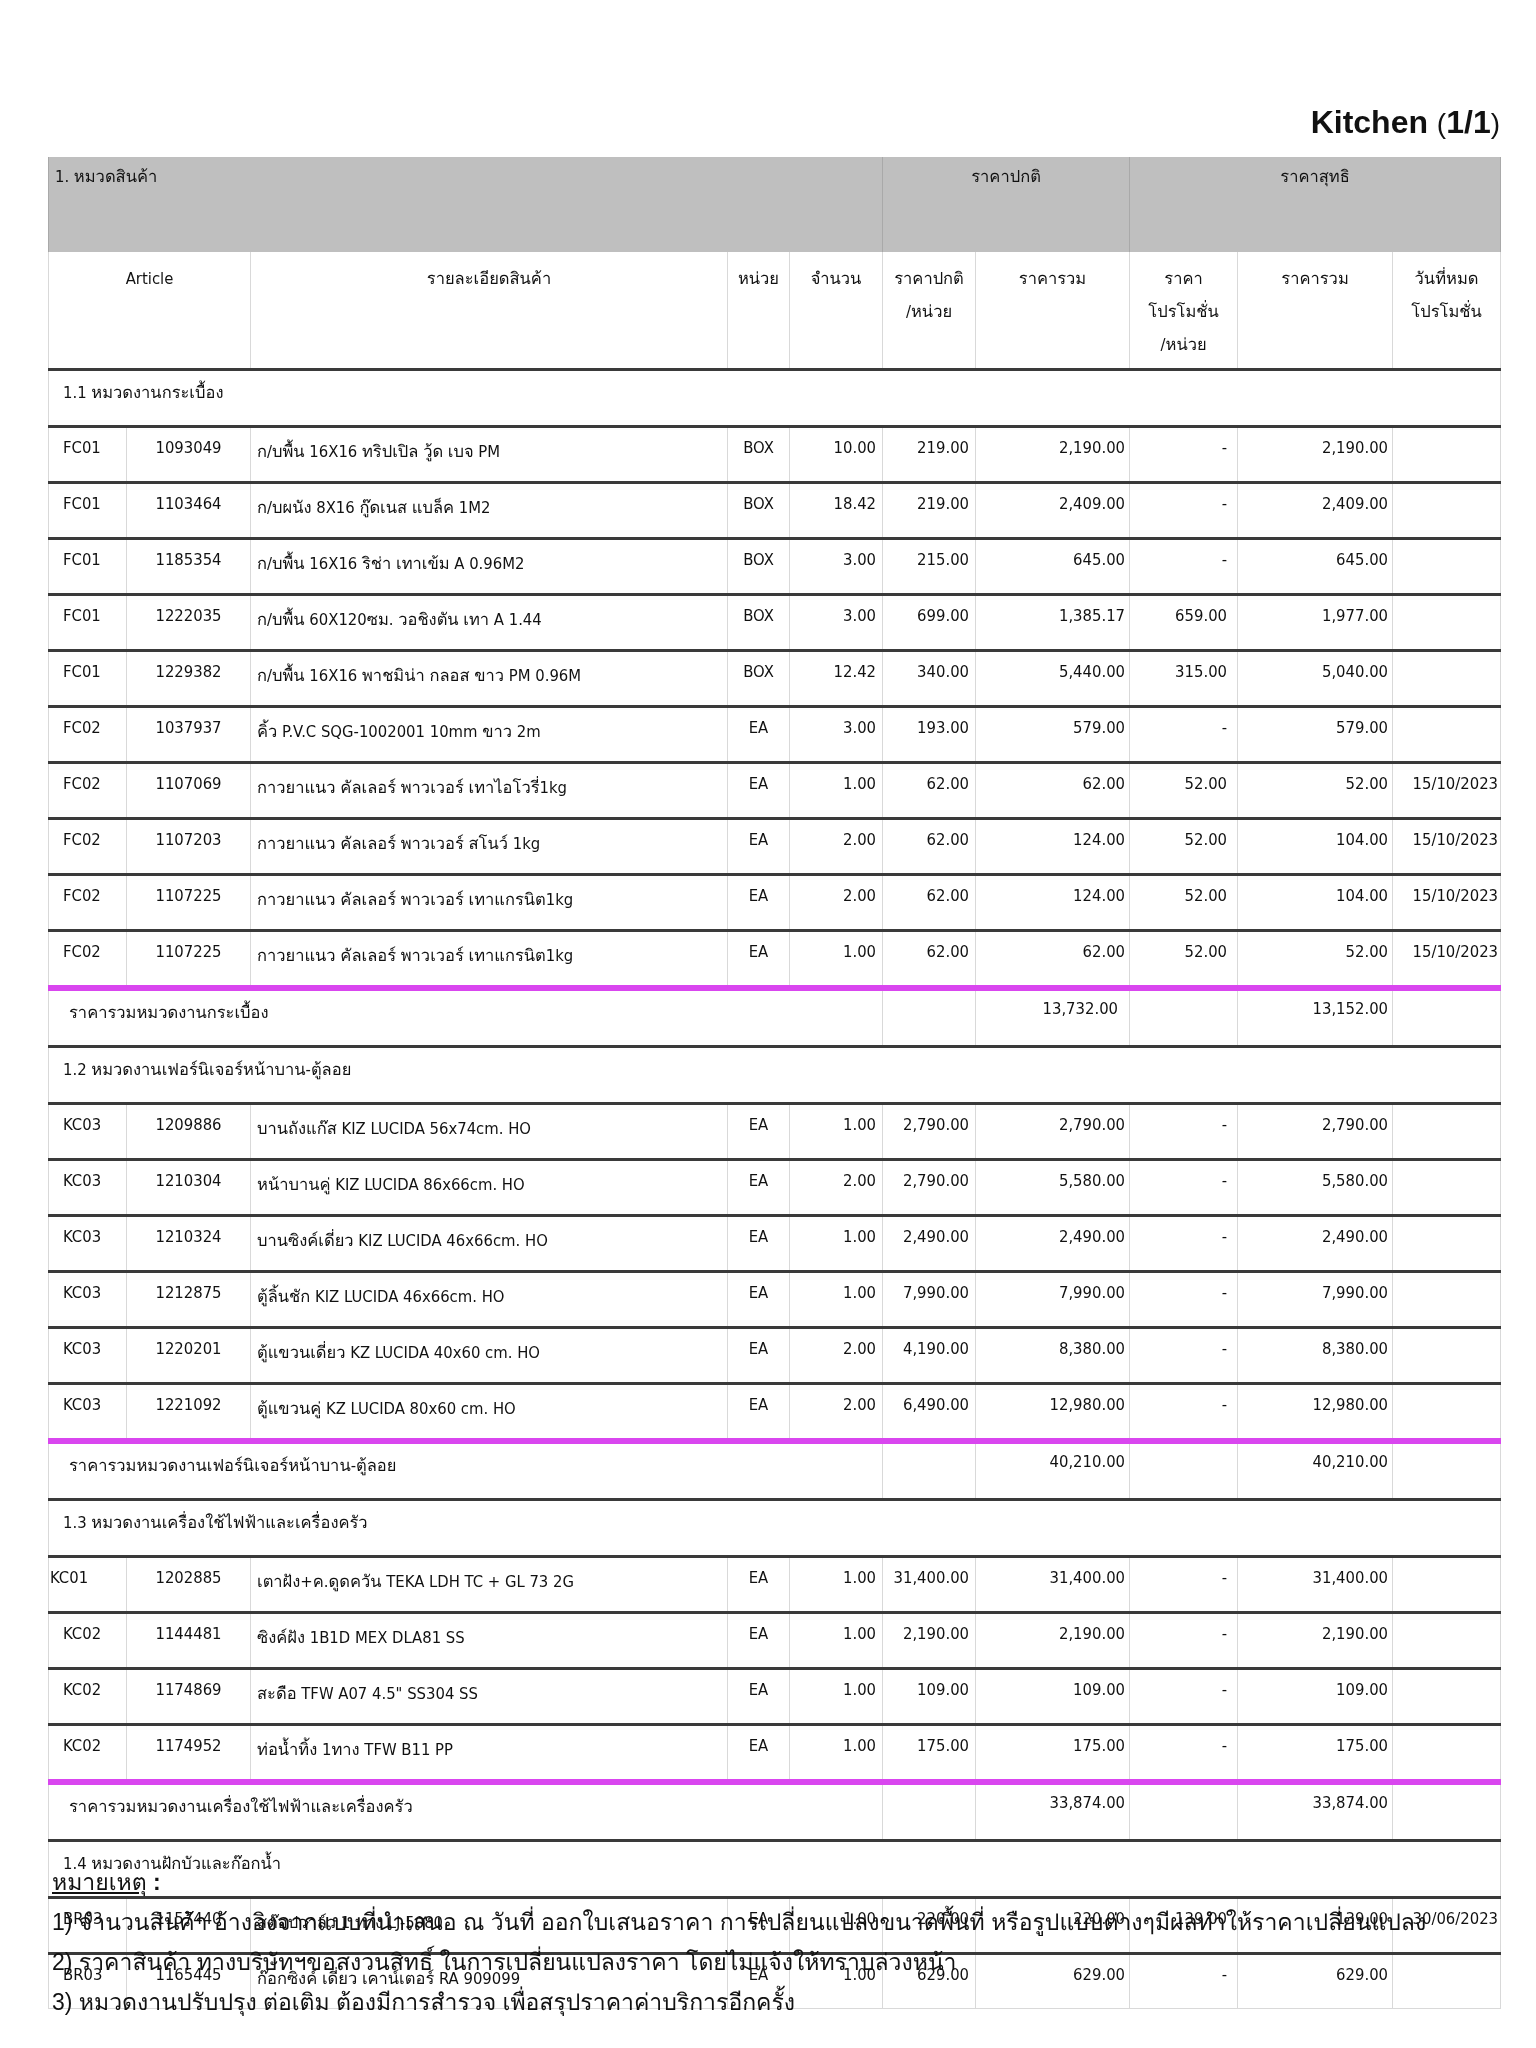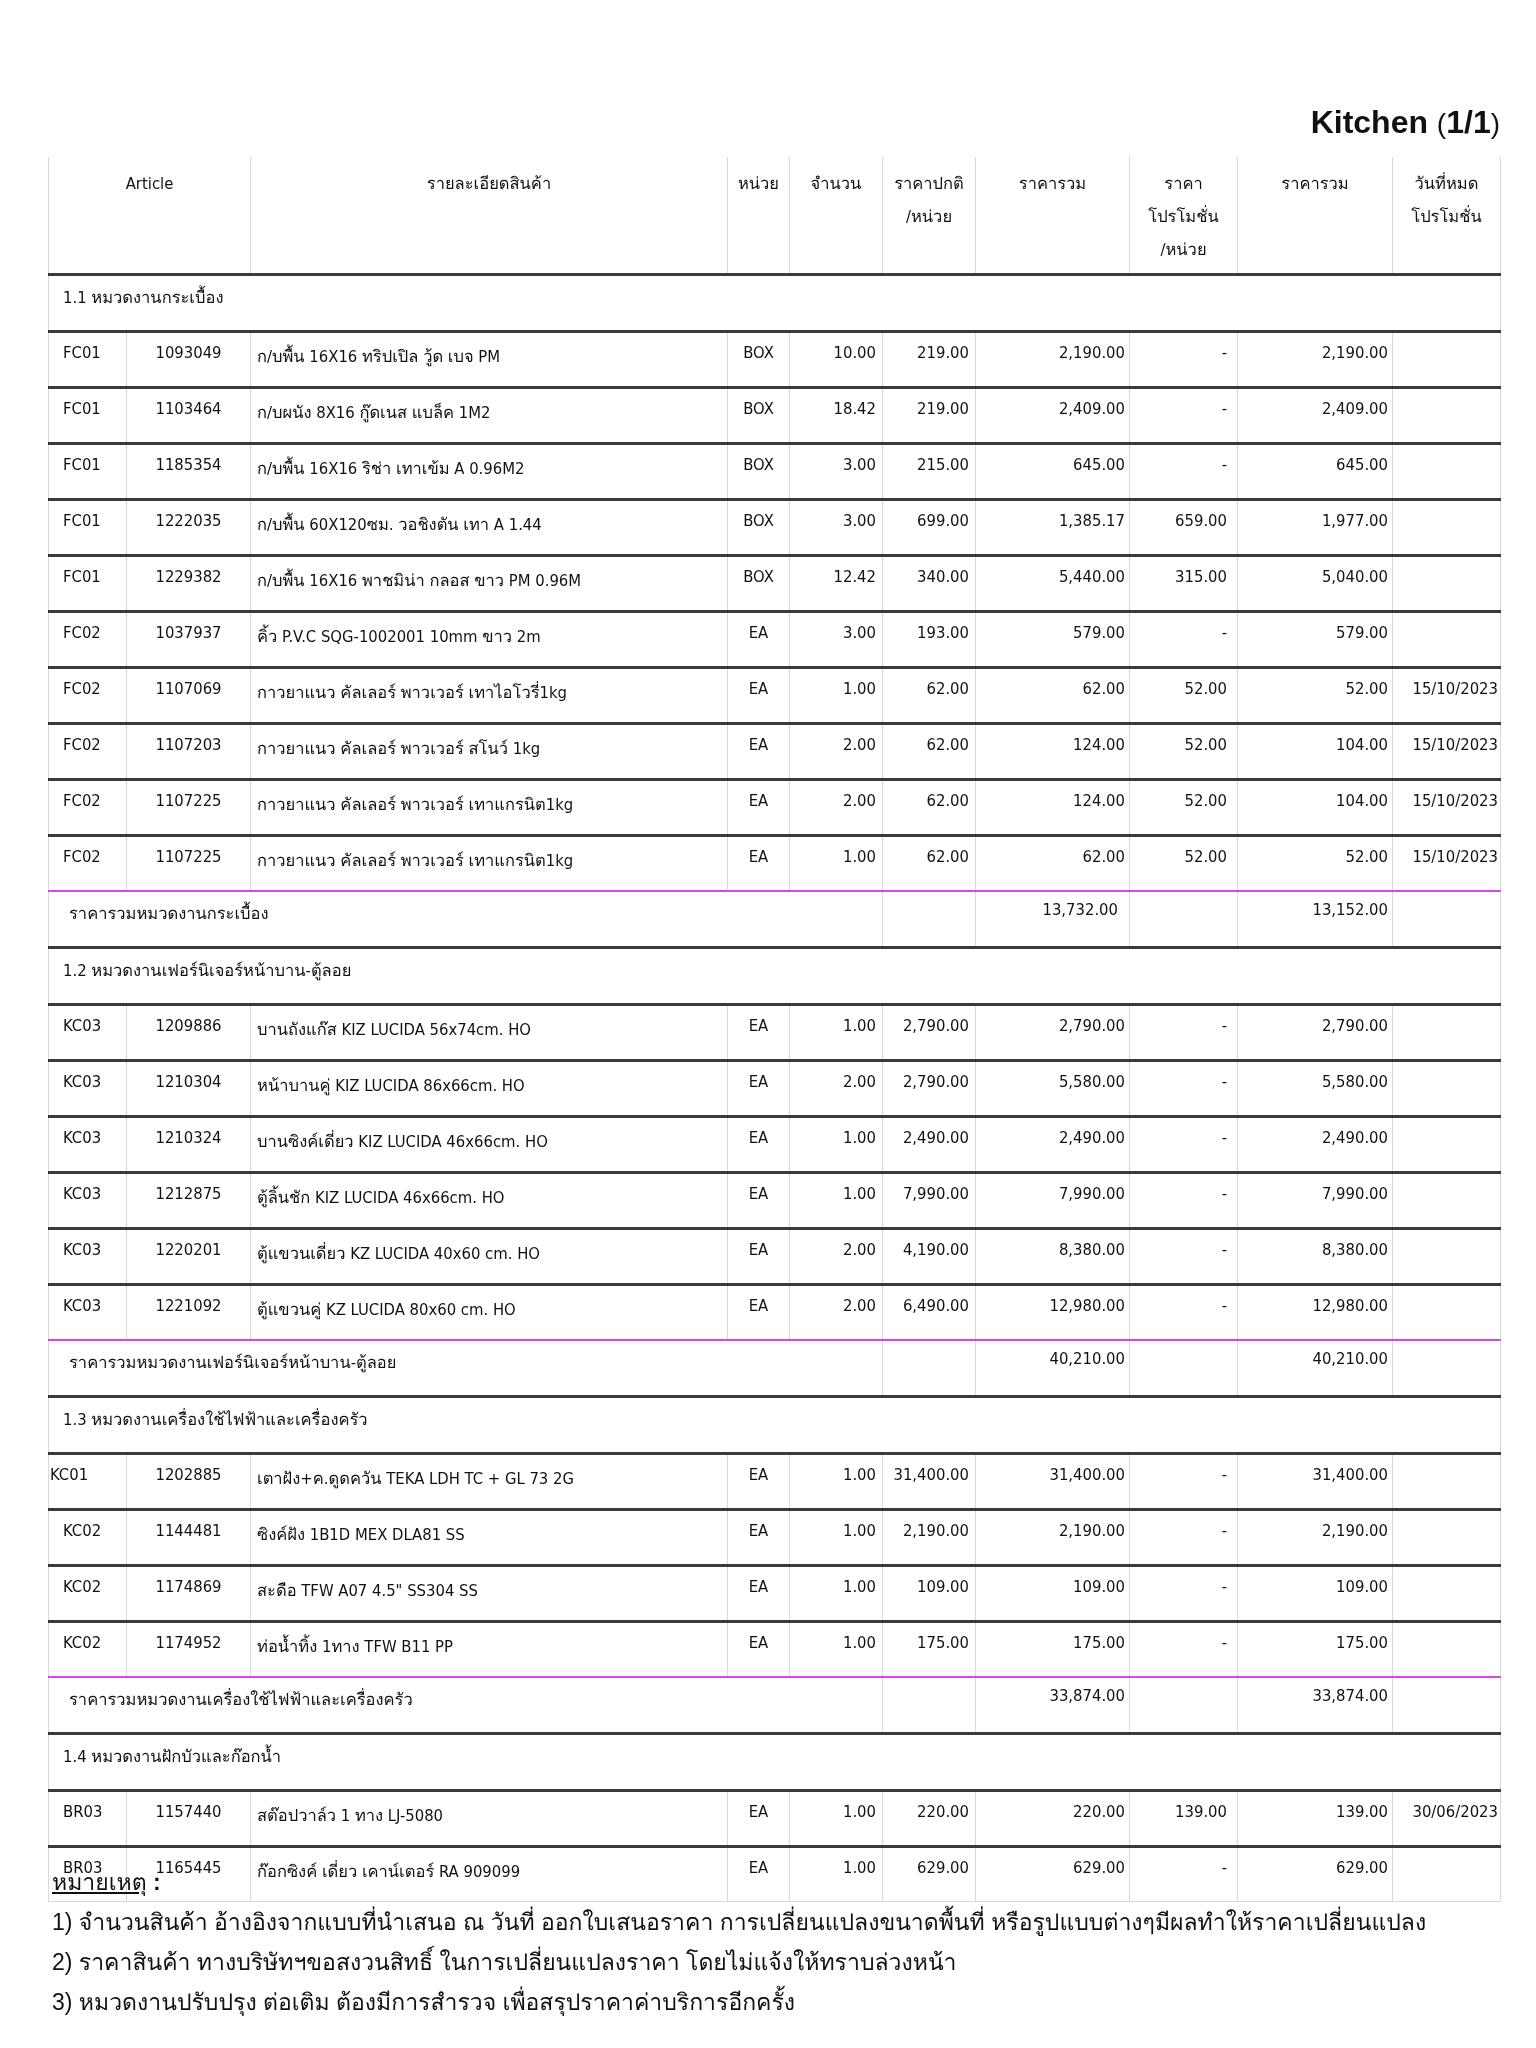--- a/index.html
+++ b/index.html
@@ -11,21 +11,21 @@
   table.quote { position: absolute; left: 48px; top: 157px; width: 1452px; border-collapse: collapse;
                 table-layout: fixed; font-size: 16.5px; }
   table.quote td { padding: 0 6px; vertical-align: top; border-left: 1px solid #d9d9d9; border-right: 1px solid #d9d9d9; overflow: hidden; white-space: nowrap; }
   tr.group-head td { background: #bfbfbf; height: 89px; padding-top: 6px; border-left: 1px solid #a9a9a9; border-right: 1px solid #a9a9a9; }
   tr.col-head td { height: 106px; padding-top: 10px; text-align: center; line-height: 33px; border-bottom: 3px solid #3a3a3a; white-space: normal; }
   tr.section td { height: 46px; padding-top: 8px; border-bottom: 3px solid #3a3a3a; }
   tr.item td { height: 43px; padding-top: 10px; border-bottom: 3px solid #3a3a3a; }
   tr.item:last-child td { border-bottom: 1px solid #d9d9d9; }
   tr.subtotal td { height: 46px; padding-top: 8px; border-bottom: 3px solid #3a3a3a; }
   tr.item.last-row td { border-bottom: 1px solid #d9d9d9; }
-  tr.subtotal.pre td { border-top: 2px solid #d946ef; }
+  tr.subtotal.pre td { border-top: 6px solid #d946ef; }
   .c { text-align: center; }
   .r { text-align: right; }
   .l { text-align: left; }
   .notes { position: absolute; left: 52px; top: 1862px; font-family: "Liberation Sans", sans-serif; font-size: 23px; line-height: 40px; color: #111; }
   .notes .head { text-decoration: underline; }
   .notes .colon { font-weight: bold; text-decoration: none; }
 </style>
 </head>
 <body>
 
@@ -41,20 +41,25 @@
       <col style="width:477px">
       <col style="width:62px">
       <col style="width:93px">
     <col style="width:93px">
       <col style="width:154px">
       <col style="width:108px">
       <col style="width:155px">
       <col style="width:108px">
   </colgroup>
   <thead>
+    <tr class="group-head">
+      <td colspan="5" class="l">1. หมวดสินค้า</td>
+      <td colspan="2" class="c">ราคาปกติ</td>
+      <td colspan="3" class="c">ราคาสุทธิ</td>
+    </tr>
     <tr class="col-head">
       <td colspan="2">Article</td>
       <td>รายละเอียดสินค้า</td>
       <td>หน่วย</td>
       <td>จำนวน</td>
       <td>
           <div>ราคาปกติ</div>
           <div>/หน่วย</div>
         </td>
       <td>ราคารวม</td>

